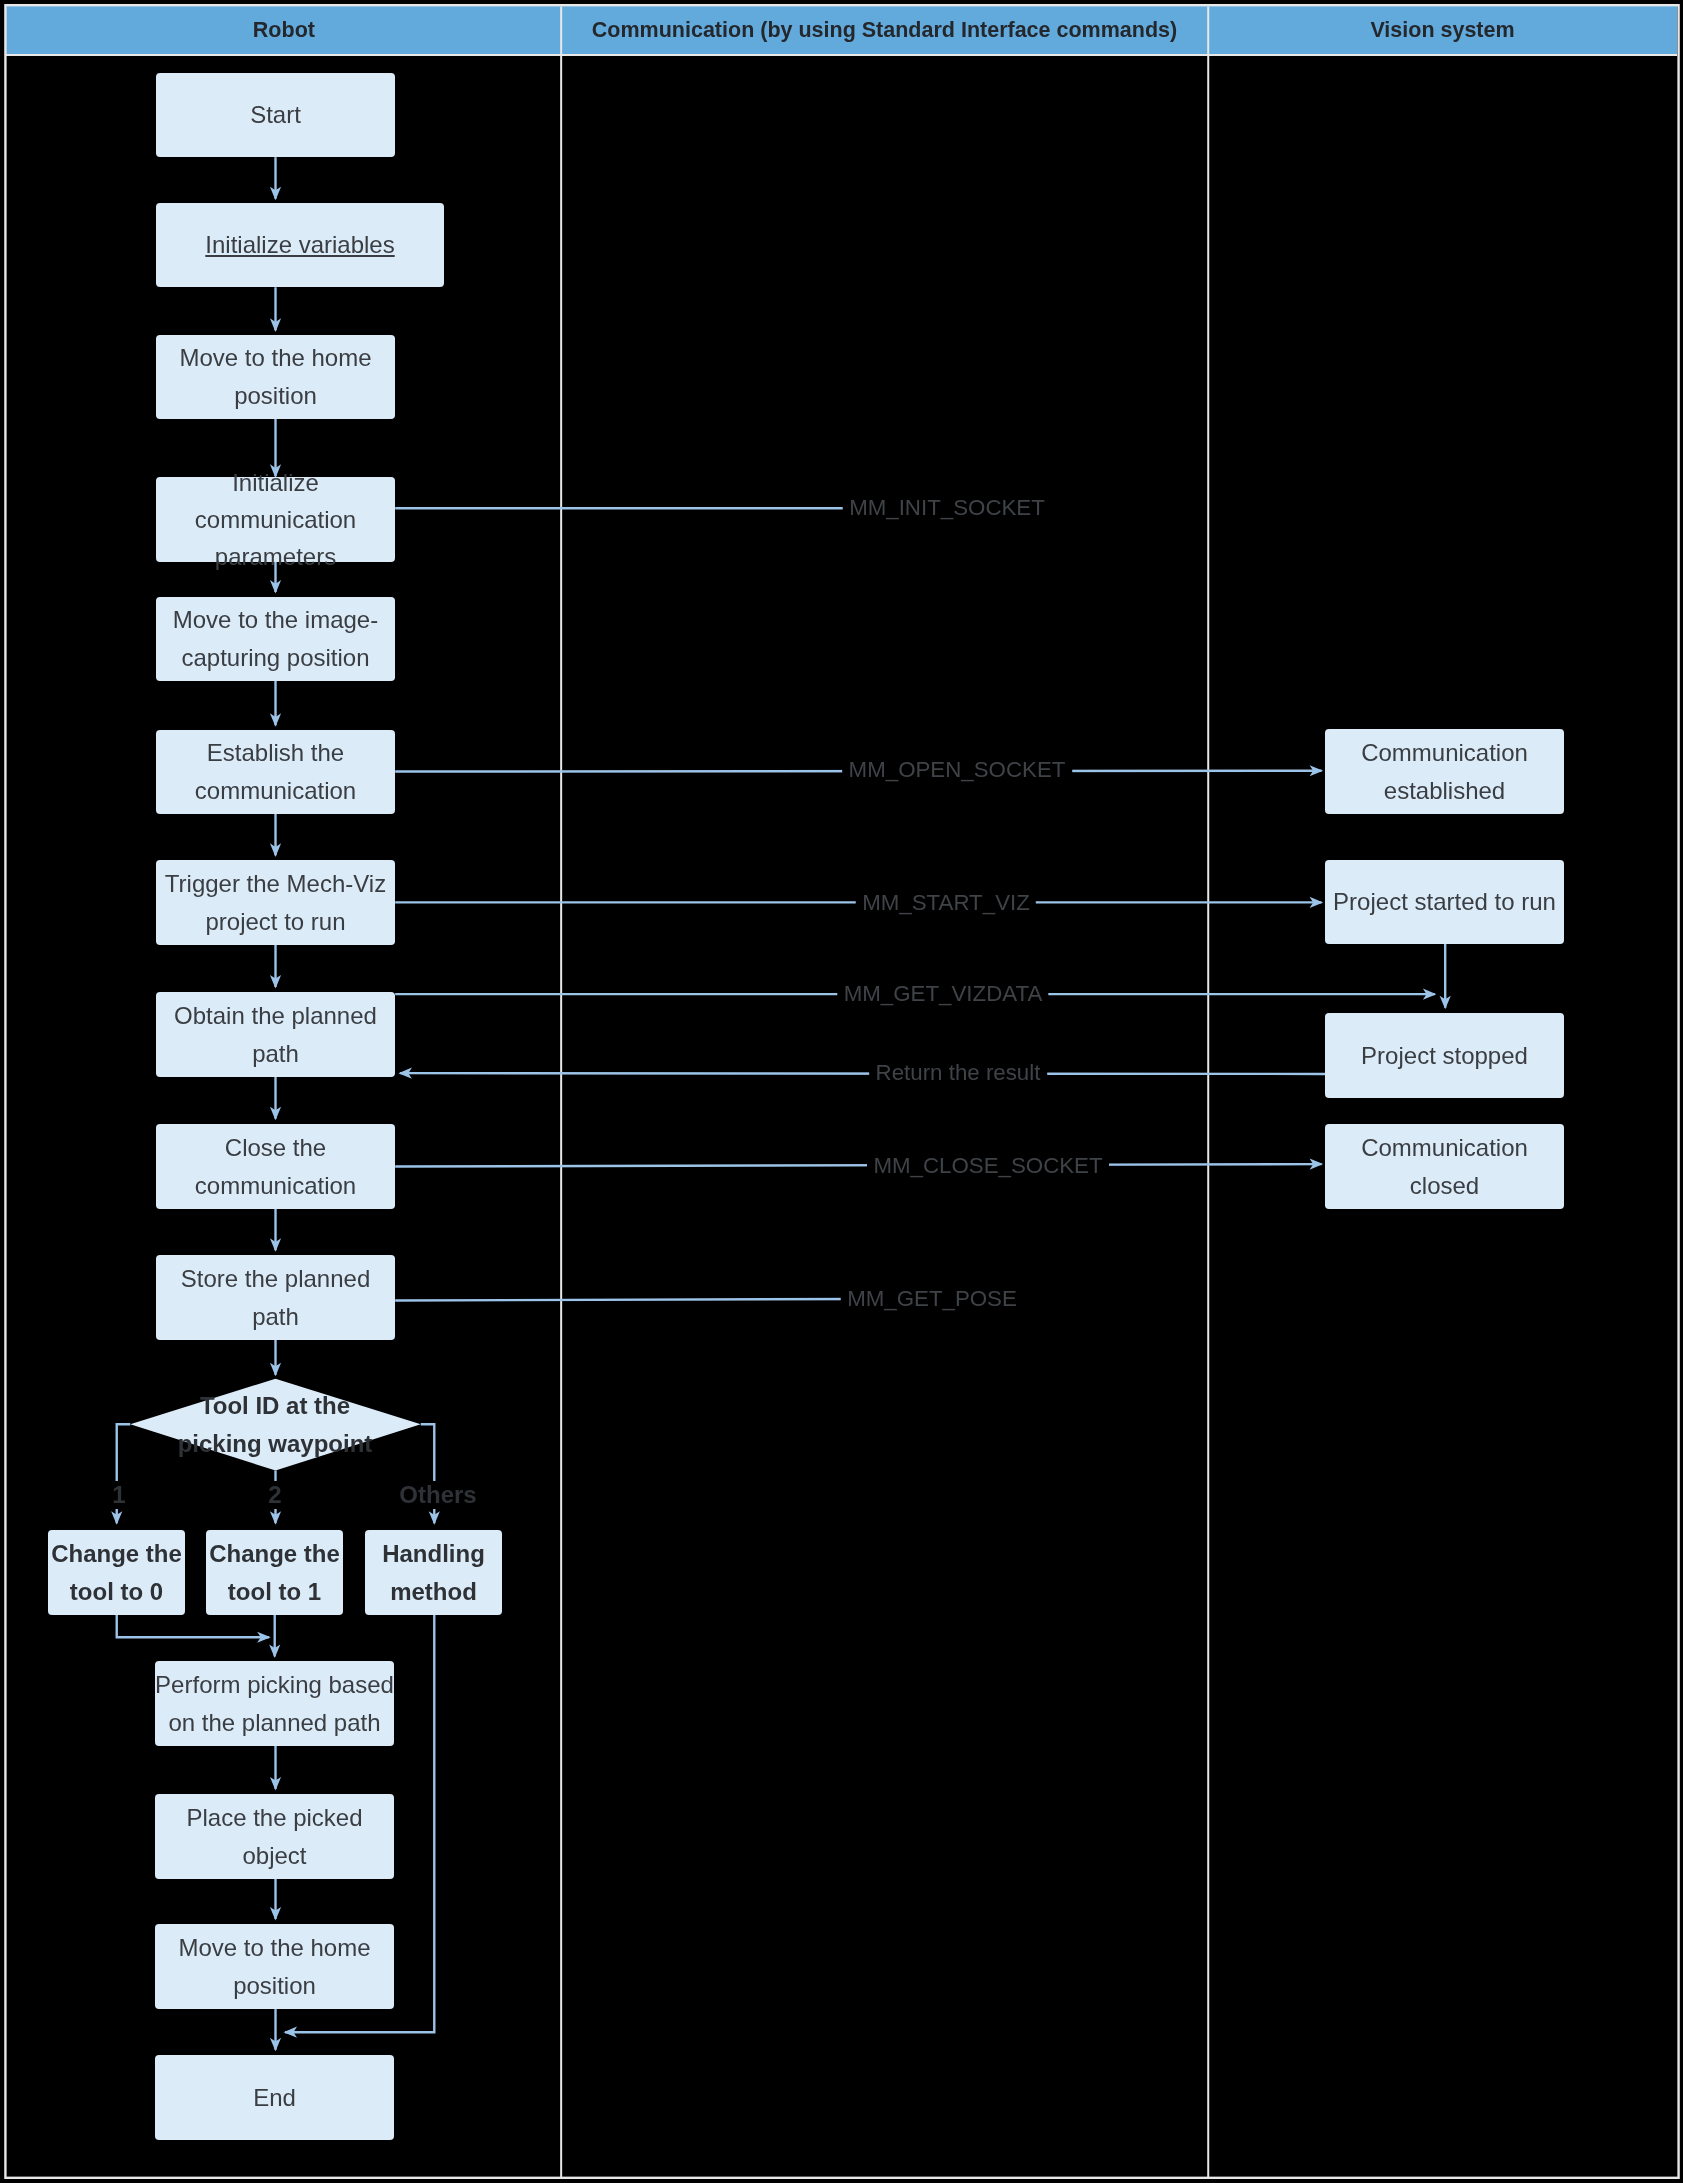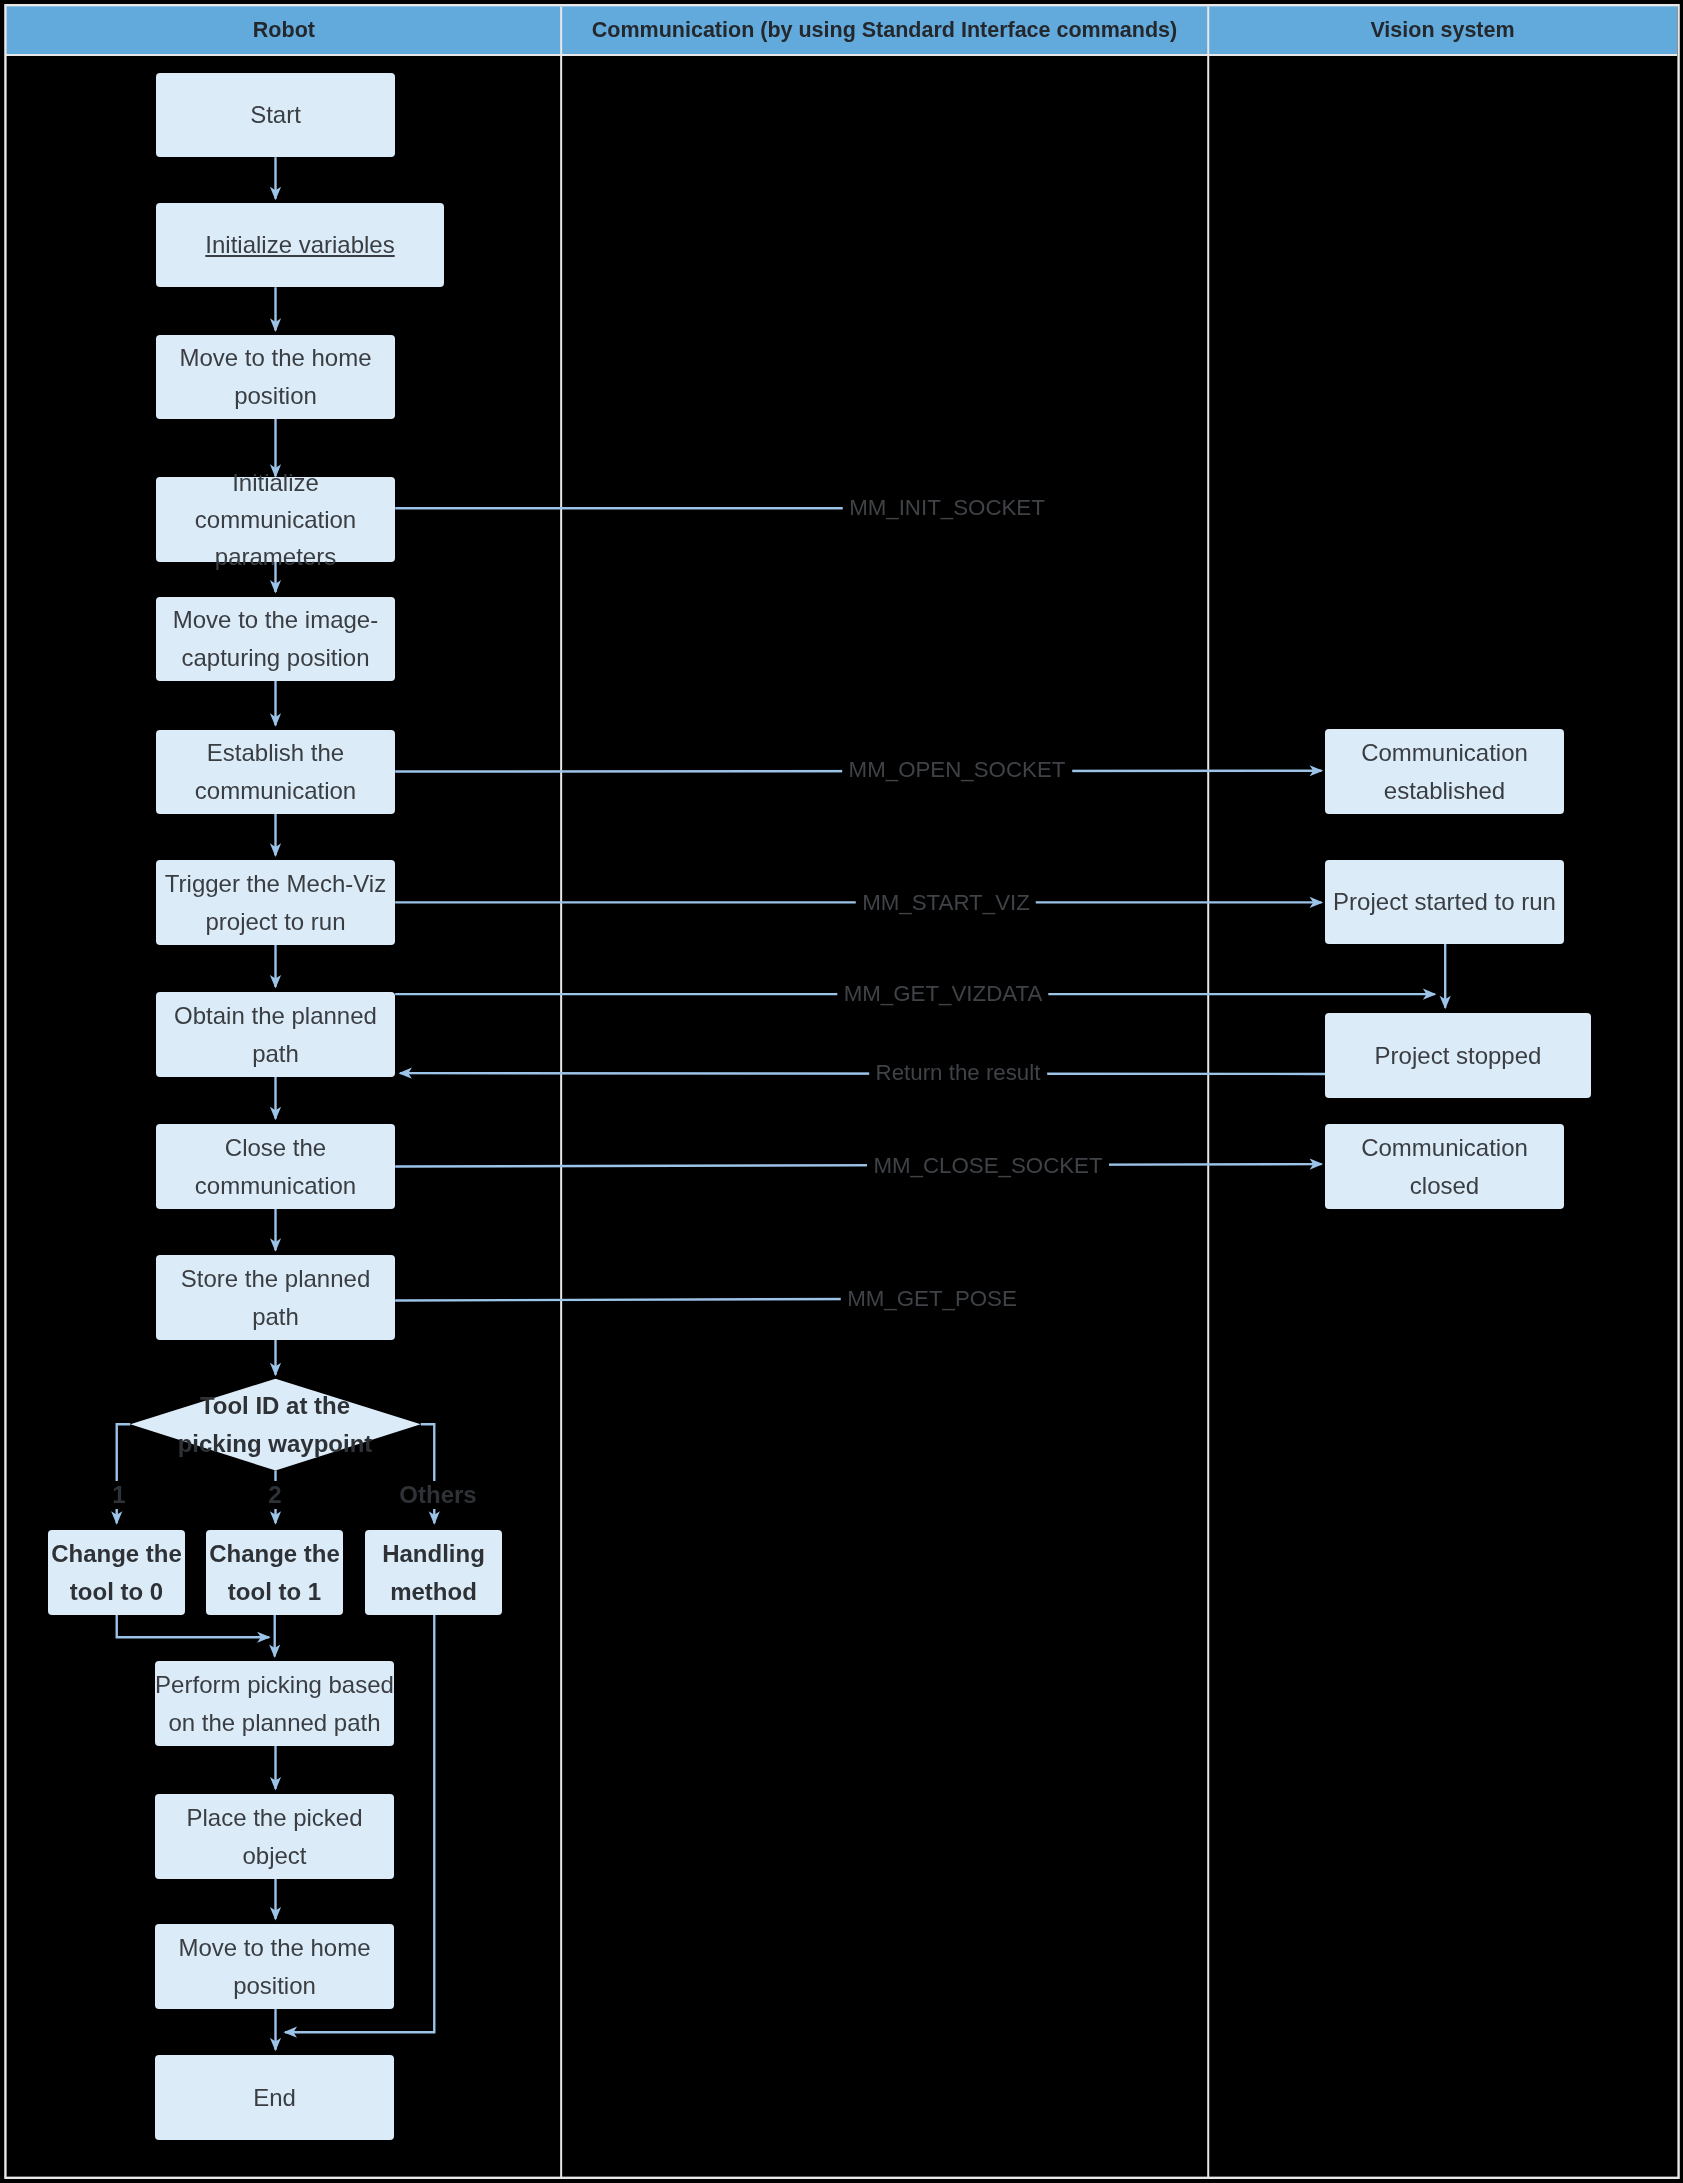--- a/index.html
+++ b/index.html
@@ -130,21 +130,21 @@
     <div class="node" style="left: 155px; top: 1661px; width: 239px; height: 85px;">Perform picking based
 on the planned path</div>
     <div class="node" style="left: 155px; top: 1794px; width: 239px; height: 85px;">Place the picked
 object</div>
     <div class="node" style="left: 155px; top: 1924px; width: 239px; height: 85px;">Move to the home
 position</div>
     <div class="node" style="left: 155px; top: 2055px; width: 239px; height: 85px;">End</div>
     <div class="node" style="left: 1325px; top: 729px; width: 239px; height: 85px;">Communication
 established</div>
     <div class="node" style="left: 1325px; top: 860px; width: 239px; height: 84px;">Project started to run</div>
-    <div class="node" style="left: 1325px; top: 1013px; width: 266px; height: 85px;">Project stopped</div>
+    <div class="node" style="left: 1325px; top: 1013px; width: 239px; height: 85px;">Project stopped</div>
     <div class="node" style="left: 1325px; top: 1124px; width: 239px; height: 85px;">Communication closed</div>
     <span class="edge-label" style="left: 947px; top: 508px;">MM_INIT_SOCKET</span>
     <span class="edge-label" style="left: 957px; top: 770px;">MM_OPEN_SOCKET</span>
     <span class="edge-label" style="left: 946px; top: 903px;">MM_START_VIZ</span>
     <span class="edge-label" style="left: 943px; top: 994px;">MM_GET_VIZDATA</span>
     <span class="edge-label" style="left: 958px; top: 1073px;">Return the result</span>
     <span class="edge-label" style="left: 940px; top: 1166px; margin-left: 48px;">MM_CLOSE_SOCKET</span>
     <span class="edge-label" style="left: 932px; top: 1299px;">MM_GET_POSE</span>
     <span class="edge-label branch" style="left: 119px; top: 1495px;">1</span>
     <span class="edge-label branch" style="left: 275px; top: 1495px;">2</span>

